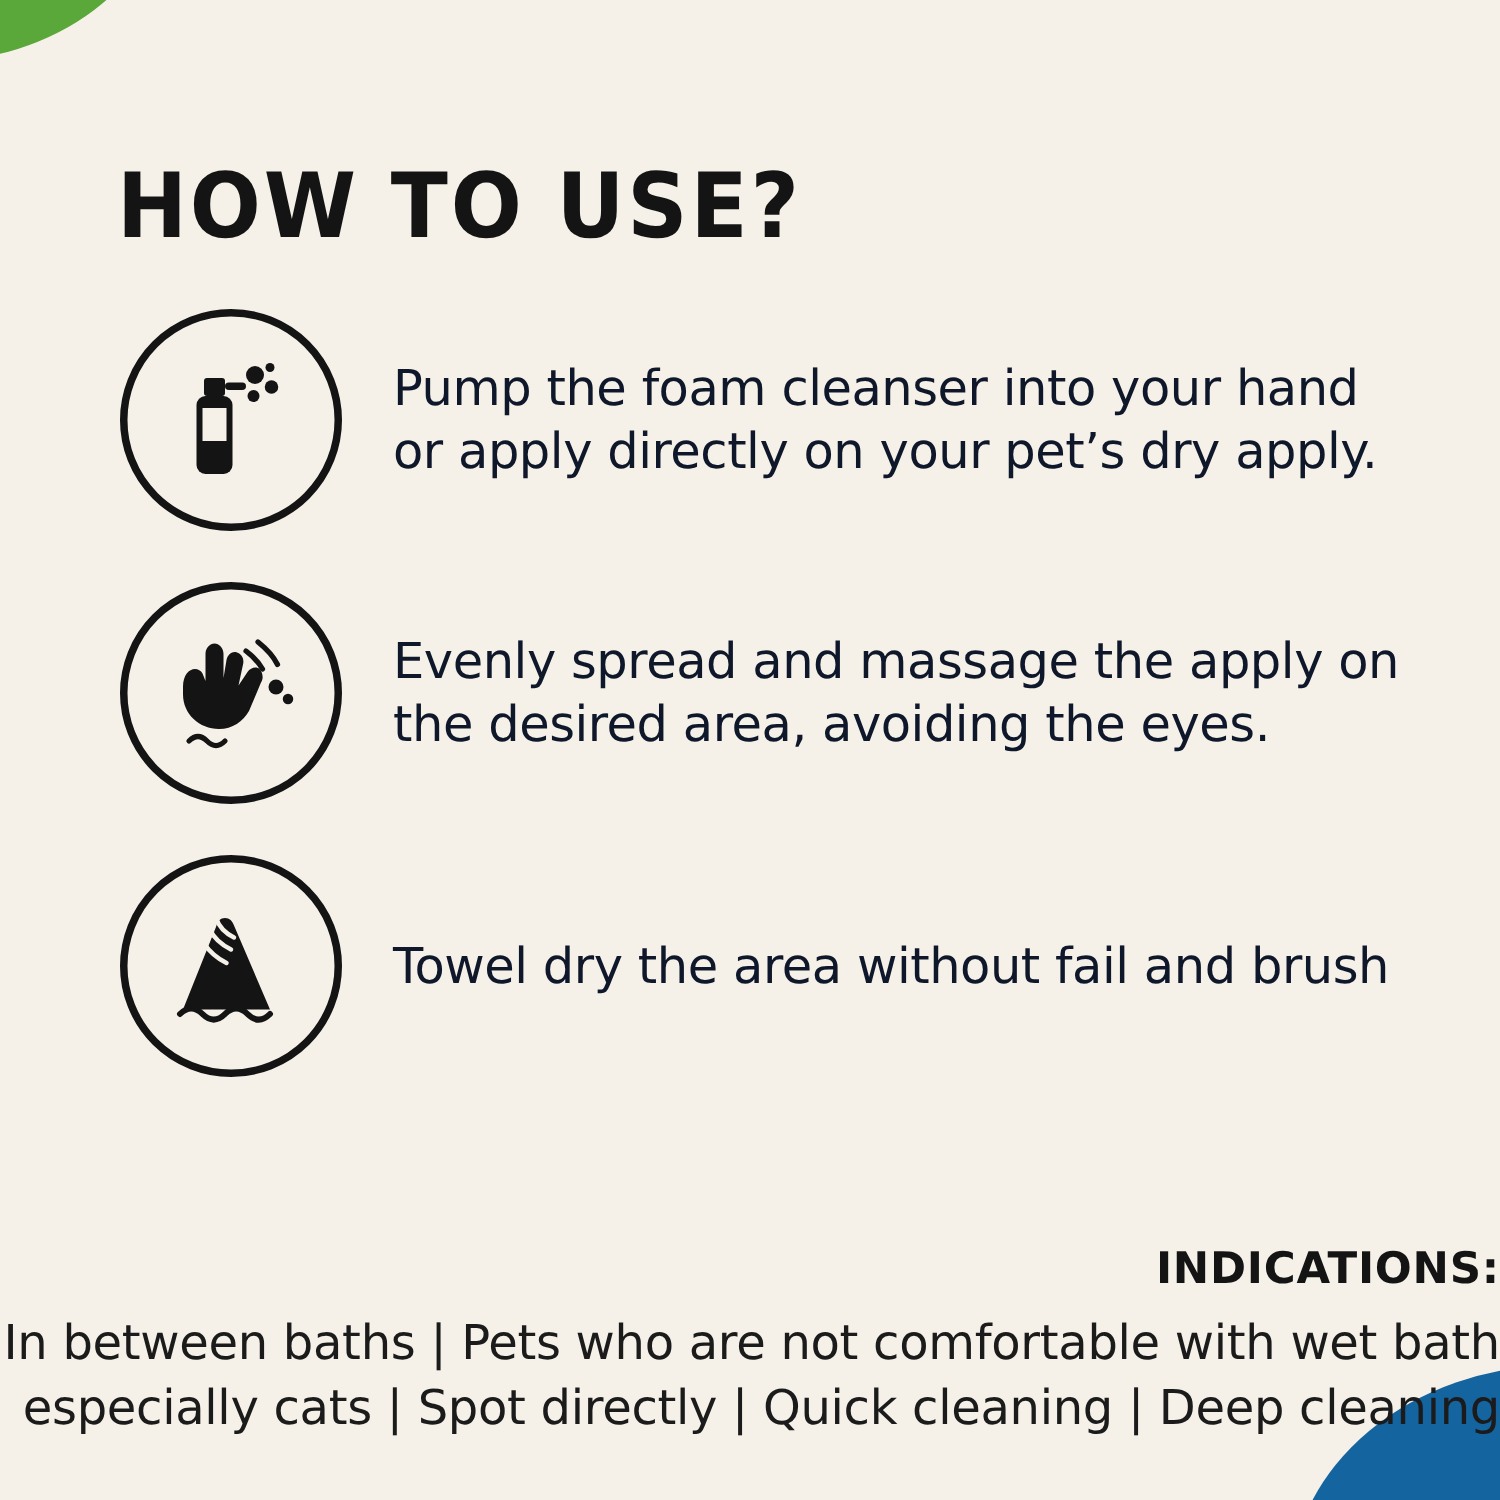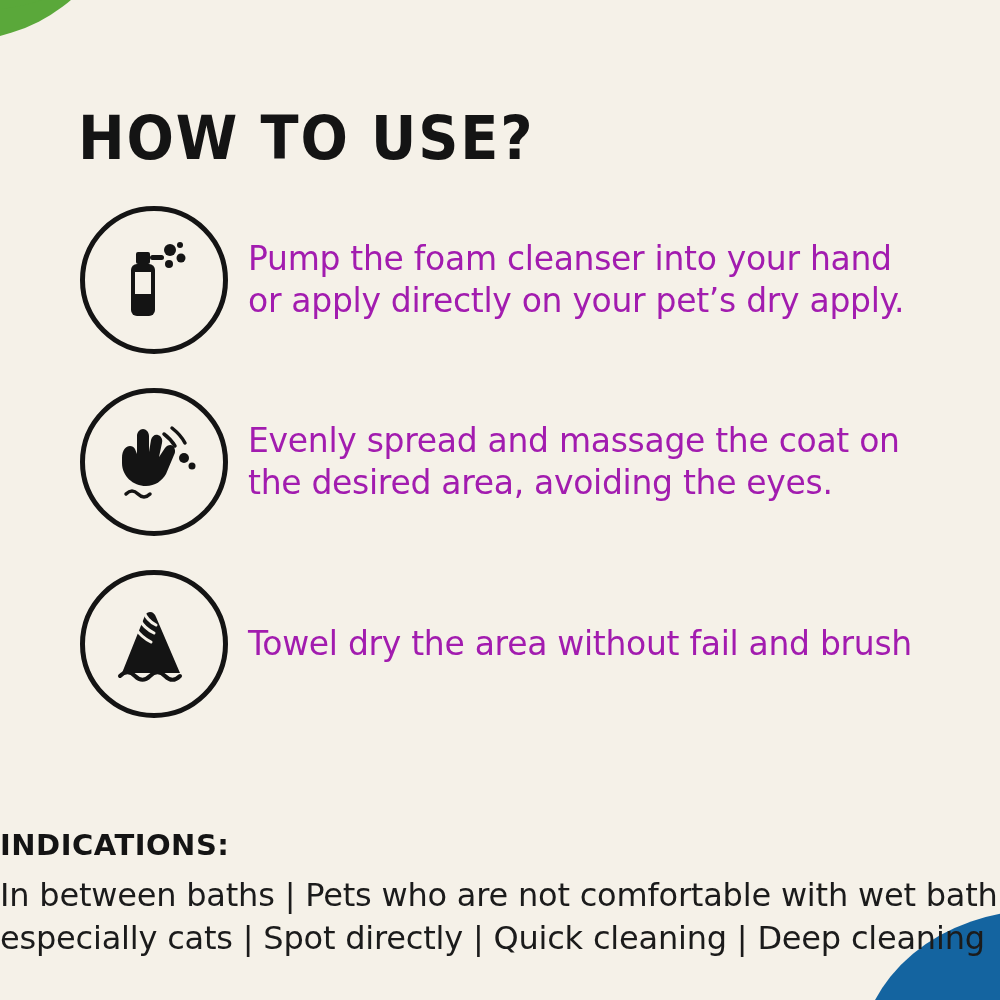--- a/index.html
+++ b/index.html
@@ -84,35 +84,35 @@
     border-radius: 50%;
     display: flex;
     align-items: center;
     justify-content: center;
     box-sizing: border-box;
   }
   .step-icon svg {
     display: block;
   }
   .step-text {
-    margin-left: 20px;
+    margin-left: 34px;
     font-family: "DejaVu Sans", sans-serif;
     font-size: 33px;
     line-height: 1.28;
-    color: #a21caf;
+    color: #0f172a;
     letter-spacing: -0.3px;
     max-width: 700px;
   }
 
   .indications {
     position: absolute;
     left: 0;
     right: 0;
     bottom: 40px;
-    text-align: left;
+    text-align: right;
   }
   .indications-title {
     font-family: "DejaVu Sans", sans-serif;
     font-weight: bold;
     font-size: 29px;
     letter-spacing: 0.5px;
     color: #141414;
     margin-bottom: 12px;
   }
   .indications-line {
@@ -164,21 +164,21 @@
             <path d="M18 44c0-8 4-12 8-12 2 0 4 1 5 3l2 5V22c0-4 3-7 6-7s6 3 6 7v16l2-12c1-4 4-6 7-5s5 4 4 8l-3 14 6-9c2-3 6-4 8-2s3 6 1 9L62 60c-4 7-11 12-20 12-13 0-24-10-24-23v-5z"></path>
             <path d="M60 20c4 3 8 7 11 12" stroke="#141414" stroke-width="3.5" fill="none" stroke-linecap="round"></path>
             <path d="M68 14c5 4 10 9 13 15" stroke="#141414" stroke-width="3.5" fill="none" stroke-linecap="round"></path>
             <path d="M22 80c4-4 8-4 12 0s8 4 12 0" stroke="#141414" stroke-width="3.5" fill="none" stroke-linecap="round"></path>
             <circle cx="80" cy="44" r="5"></circle>
             <circle cx="88" cy="52" r="3.5"></circle>
           </g>
         </svg>
       </div>
       <div class="step-text">
-        <div>Evenly spread and massage the coat on</div>
+        <div>Evenly spread and massage the apply on</div>
         <div>the desired area, avoiding the eyes.</div>
       </div>
     </div>
 
     <div class="step">
       <div class="step-icon">
         <svg width="100" height="96" viewBox="0 0 100 96" aria-hidden="true">
           <g fill="#141414">
             <path d="M46 16c3 0 5 2 6 5l24 56H18L40 22c1-4 3-6 6-6z"></path>
             <path d="M16 80c5-5 10-5 15 0s10 5 15 0 10-5 15 0 10 5 15 0" stroke="#141414" stroke-width="4" fill="none" stroke-linecap="round"></path>

